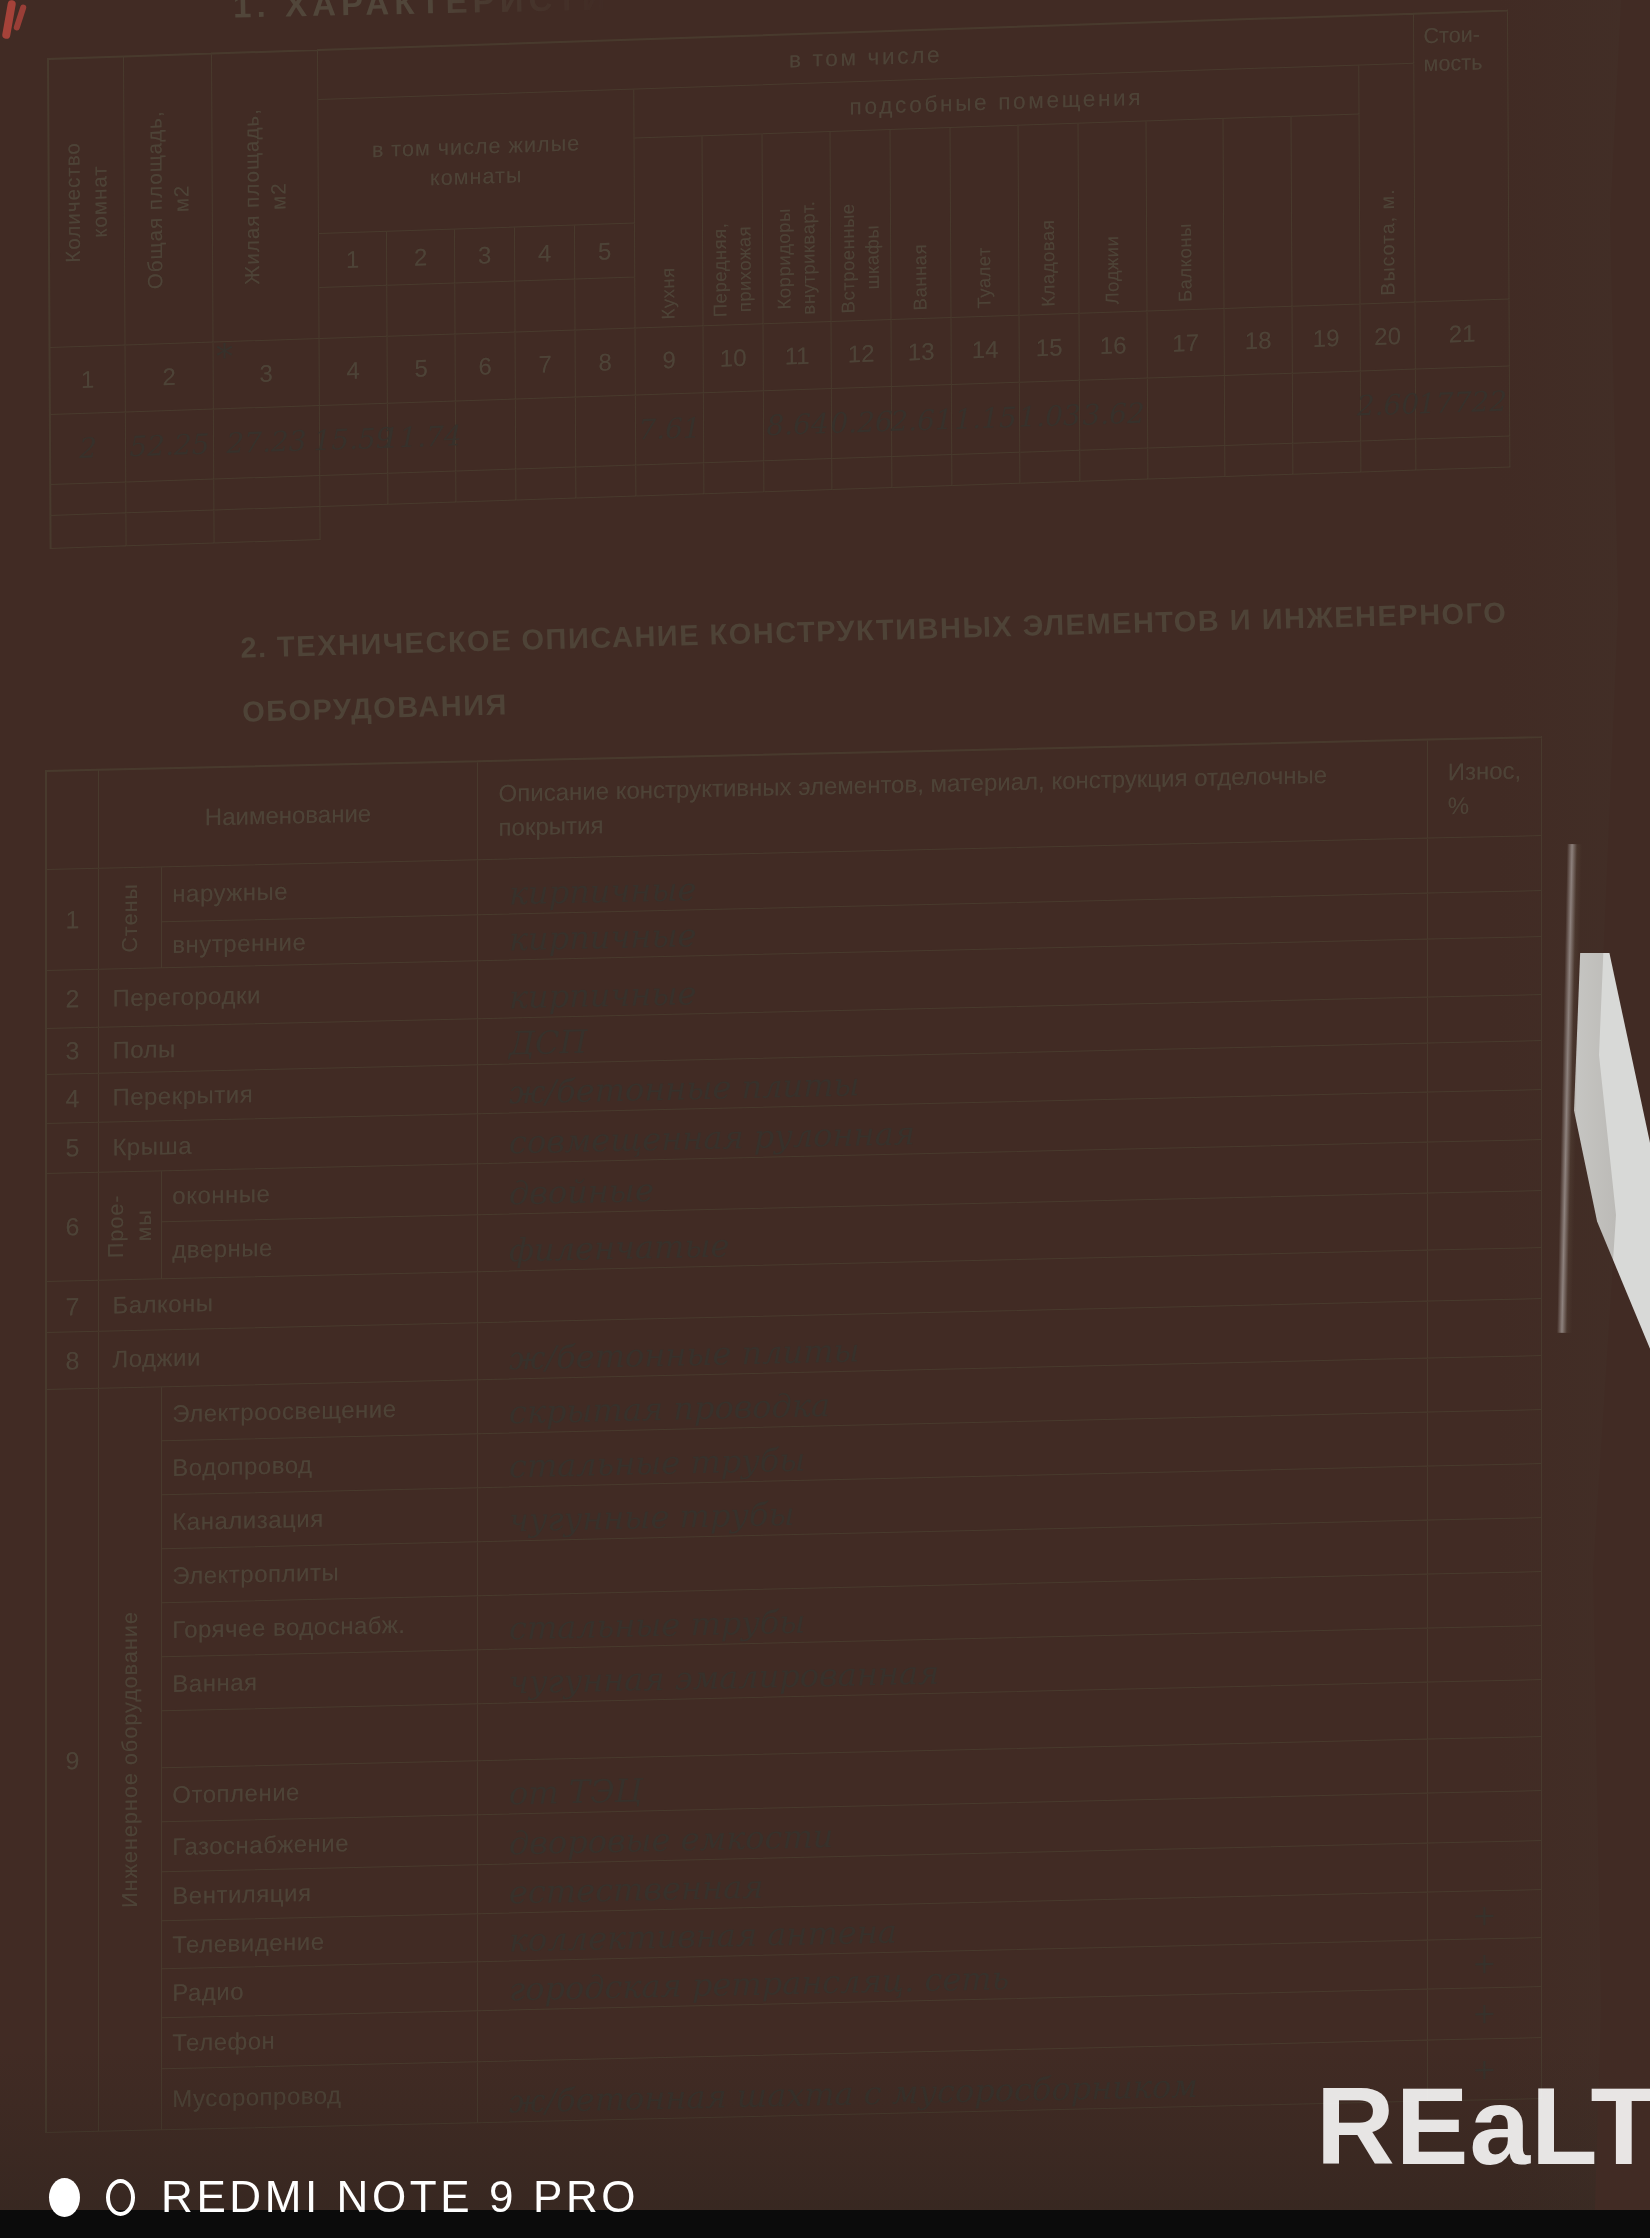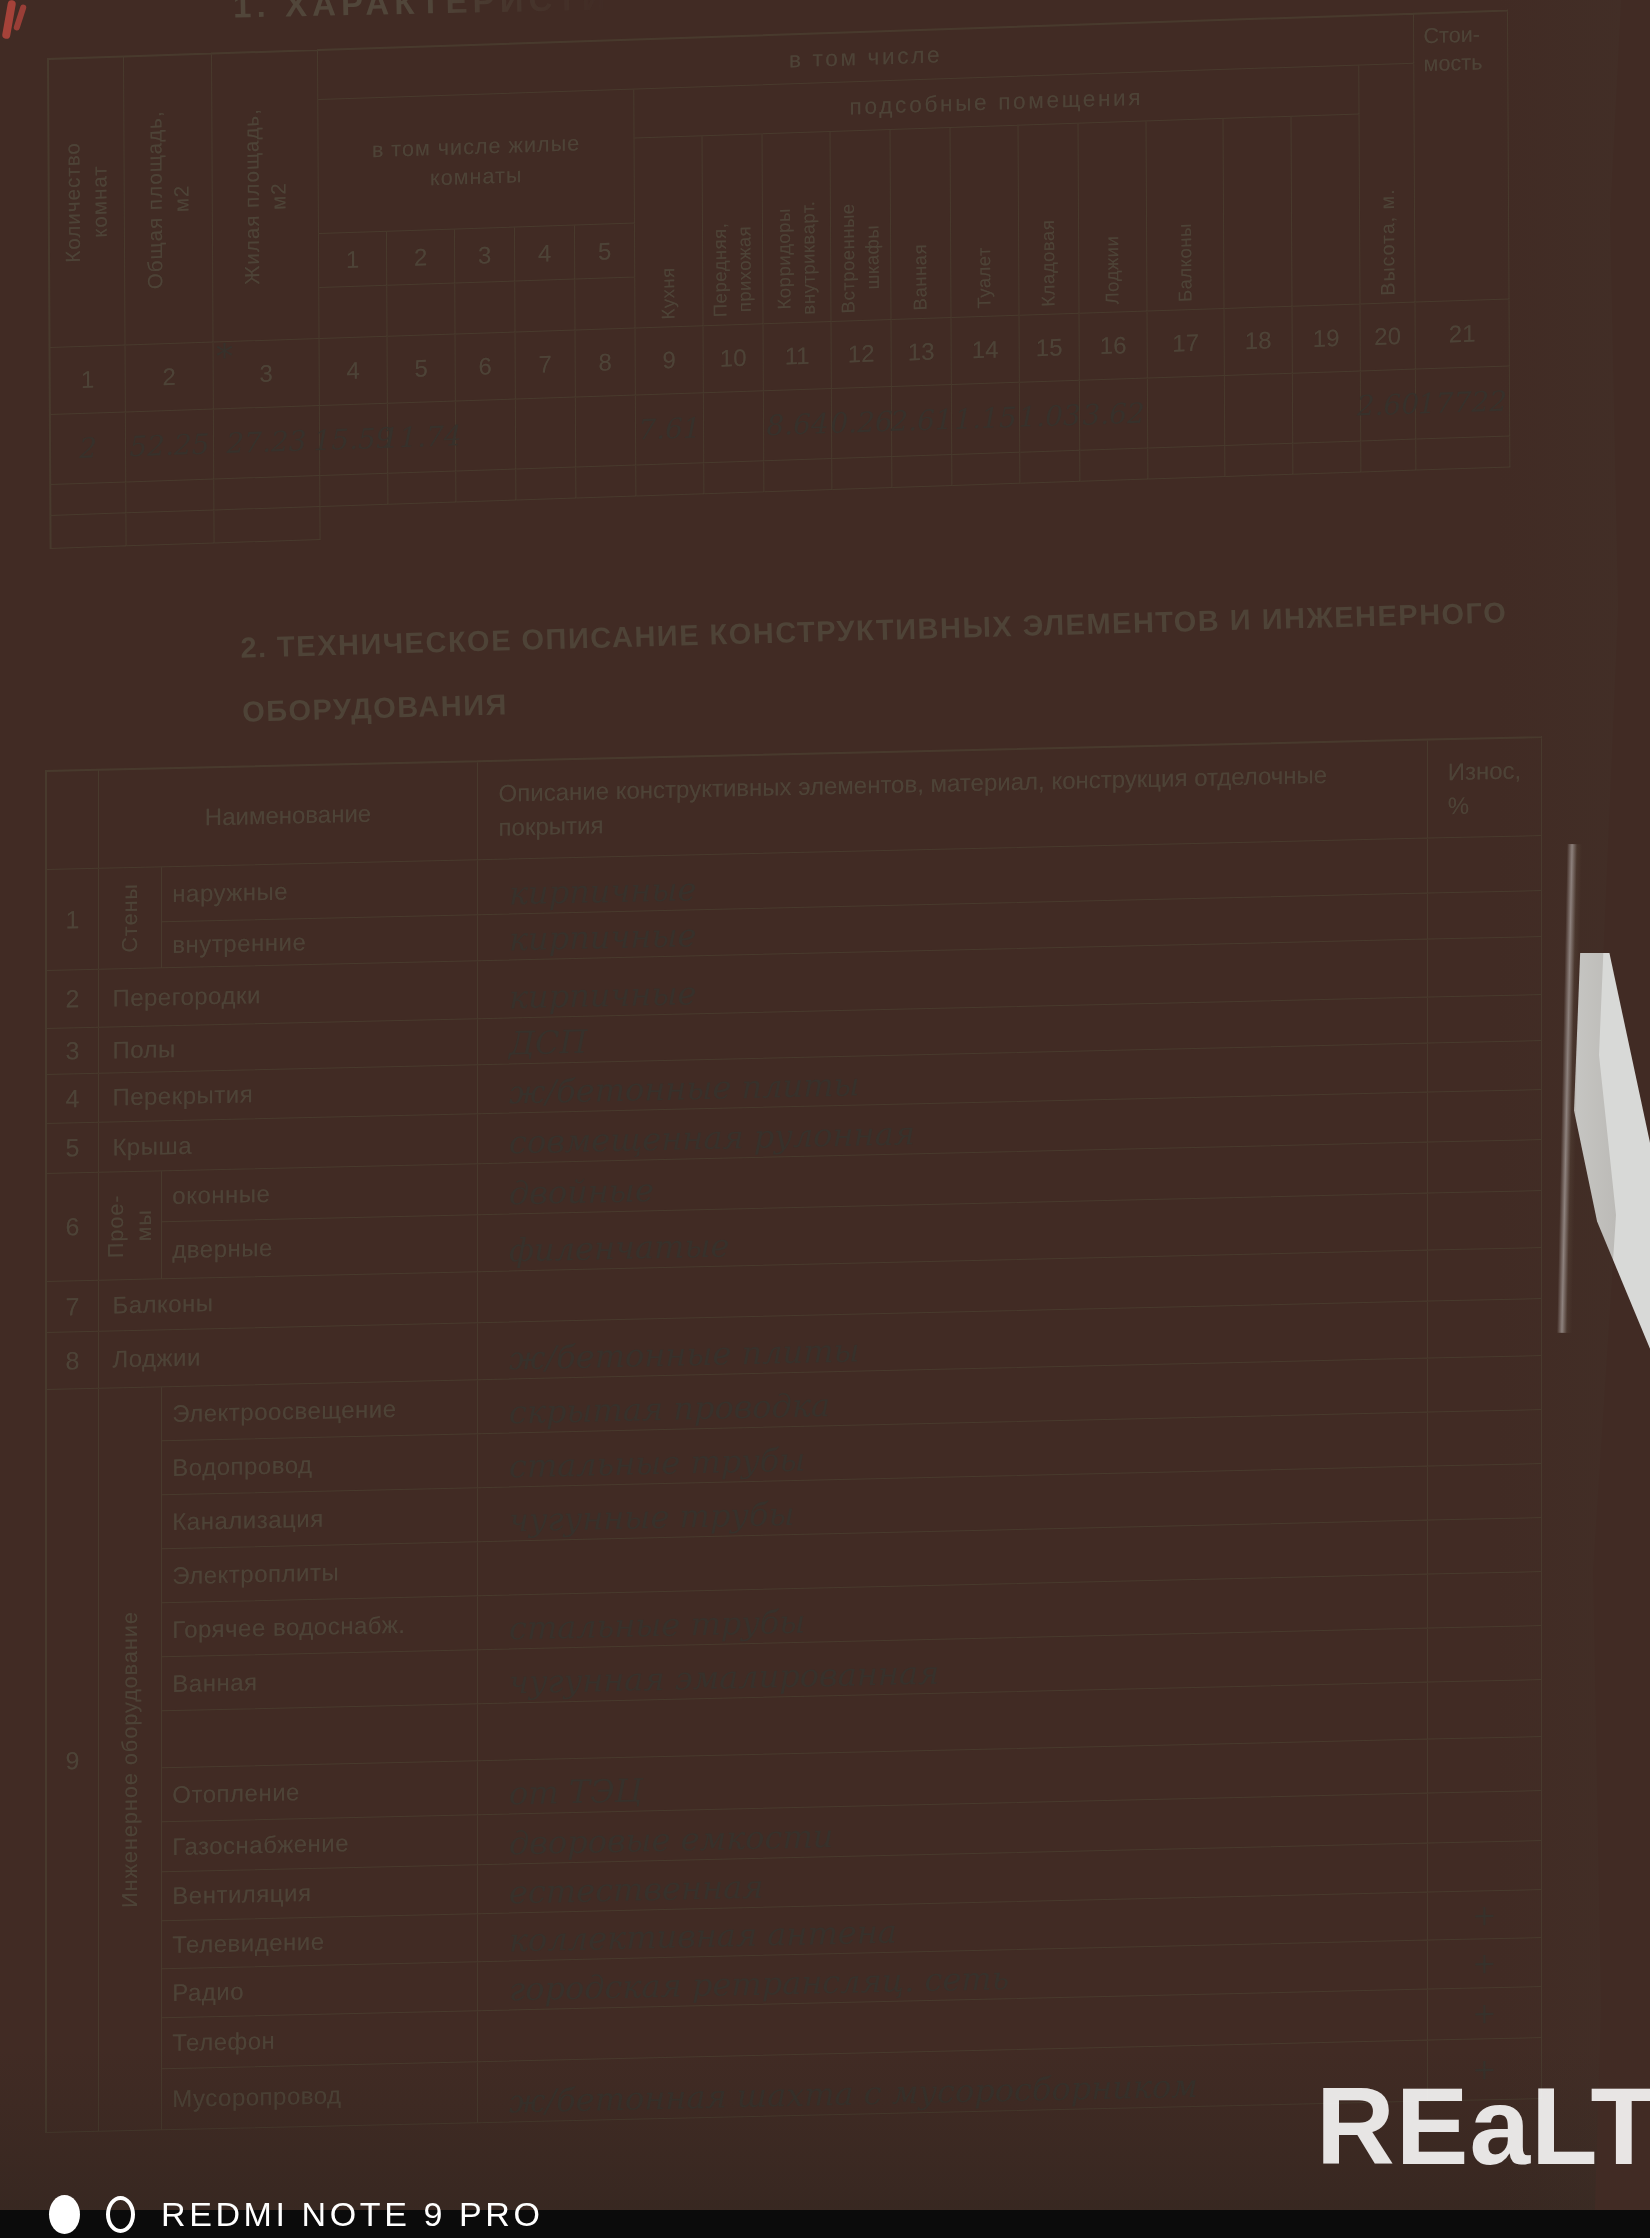--- a/index.html
+++ b/index.html
@@ -69,22 +69,22 @@
   .nm{justify-content:flex-start;padding-left:13.4px;font-size:24px;text-align:left;letter-spacing:0.5px;}
   .nm3{padding-left:10.3px;}
   .val2{font-size:32px;justify-content:flex-start;align-items:flex-end;
         padding:0 0 1px 31px;white-space:nowrap;}
   .plus{font-size:29px;}
   .star{position:absolute;left:216px;top:336px;font-size:34px;}
 
   .realt{position:absolute;left:1316px;top:2063px;font-size:109px;font-weight:700;
     color:rgba(255,255,255,.88);letter-spacing:1px;}
   .blackbar{position:absolute;left:0;bottom:0;width:100%;height:29px;background:#0b0b0b;}
-  .camwm{position:absolute;left:49px;bottom:5px;display:flex;align-items:center;gap:26px;
-    color:#fff;font-size:34px;letter-spacing:3.6px;white-space:nowrap;}
+  .camwm{position:absolute;left:49px;bottom:17px;display:flex;align-items:center;gap:26px;
+    color:#fff;font-size:44px;letter-spacing:3.6px;white-space:nowrap;}
   .dotf{width:31px;height:39px;background:#fff;border-radius:50%;}
   .doto{width:29px;height:37px;border:4.6px solid #fff;border-radius:50%;box-sizing:border-box;}
 </style>
 </head>
 <body>
 
 <div class="photo">
   <div class="sliver"></div>
   <div class="paper">
     <div class="red1"></div>

